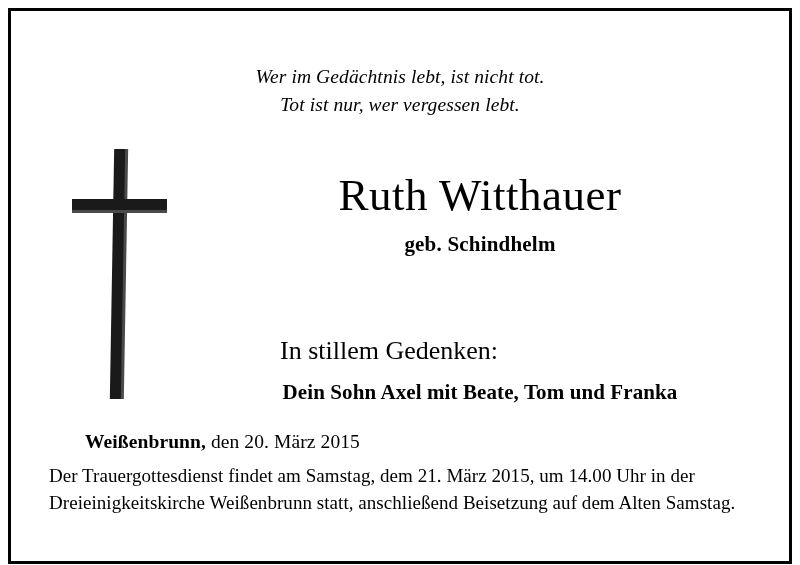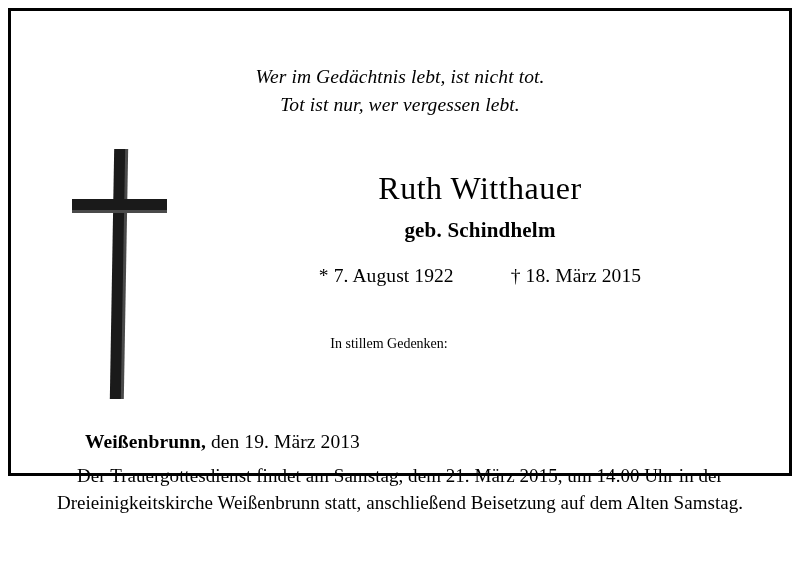--- a/index.html
+++ b/index.html
@@ -20,21 +20,21 @@
     height: 565px;
     background: #ffffff;
     box-sizing: border-box;
   }
   
   .notice-frame {
     position: absolute;
     left: 8px;
     top: 8px;
     width: 784px;
-    height: 468px;
+    height: 556px;
     border: 3px solid #000000;
     background: #ffffff;
     box-sizing: border-box;
   }
   .notice-inner {
     position: absolute;
     left: 0;
     top: 0;
     right: 0;
     bottom: 0;
@@ -103,21 +103,21 @@
 
   
   .name-block {
     position: absolute;
     left: 190px;
     right: 30px;
     top: 160px;
     text-align: center;
   }
   .deceased-name {
-    font-size: 32px;
+    font-size: 45px;
     line-height: 1.08;
     letter-spacing: 0.5px;
     white-space: nowrap;
   }
   .maiden-name {
     margin-top: 12px;
     font-size: 21px;
     font-weight: bold;
     letter-spacing: 0.2px;
   }
@@ -136,21 +136,21 @@
 
   
   .remembrance {
     position: absolute;
     left: 190px;
     right: 30px;
     top: 325px;
     text-align: center;
   }
   .remembrance-intro {
-    font-size: 14px;
+    font-size: 26px;
     text-align: center;
     margin-left: -182px;
   }
   .remembrance-family {
     margin-top: 14px;
     font-size: 21px;
     font-weight: bold;
     letter-spacing: 0.1px;
   }
 
@@ -170,21 +170,20 @@
     margin-left: 36px;
   }
   .service-text {
     margin-top: 10px;
     font-size: 19px;
     line-height: 1.42;
     letter-spacing: 0.05px;
   }
   .service-text .svc-line {
     display: block;
-    text-align: center;
   }
 </style>
 </head>
 <body>
 
 <div class="page">
   <div class="notice-frame">
     <div class="notice-inner">
 
       <div class="verse">
@@ -193,34 +192,31 @@
       </div>
 
       <div class="cross-wrap">
         <div class="cross-vert"></div>
         <div class="cross-horz"></div>
       </div>
 
       <div class="name-block">
         <div class="deceased-name">Ruth Witthauer</div>
         <div class="maiden-name">geb. Schindhelm</div>
-        <div class="dates">
-          <span class="birth">* 7. August 1922</span>
-          <span class="death">† 18. März 2015</span>
-        </div>
       </div>
 
       <div class="remembrance">
         <div class="remembrance-intro">In stillem Gedenken:</div>
+        <div class="remembrance-family">Dein Sohn Axel mit Beate, Tom und Franka</div>
       </div>
 
       <div class="footer">
         <div class="place-line">
           <span class="place">Weißenbrunn,</span>
-          <span class="date">den 19. März 2013</span>
+          <span class="date">den 20. März 2015</span>
         </div>
         <div class="service-text">
           <span class="svc-line">Der Trauergottesdienst findet am Samstag, dem 21. März 2015, um 14.00 Uhr in der</span>
           <span class="svc-line">Dreieinigkeitskirche Weißenbrunn statt, anschließend Beisetzung auf dem Alten Samstag.</span>
         </div>
       </div>
 
     </div>
   </div>
 </div>

